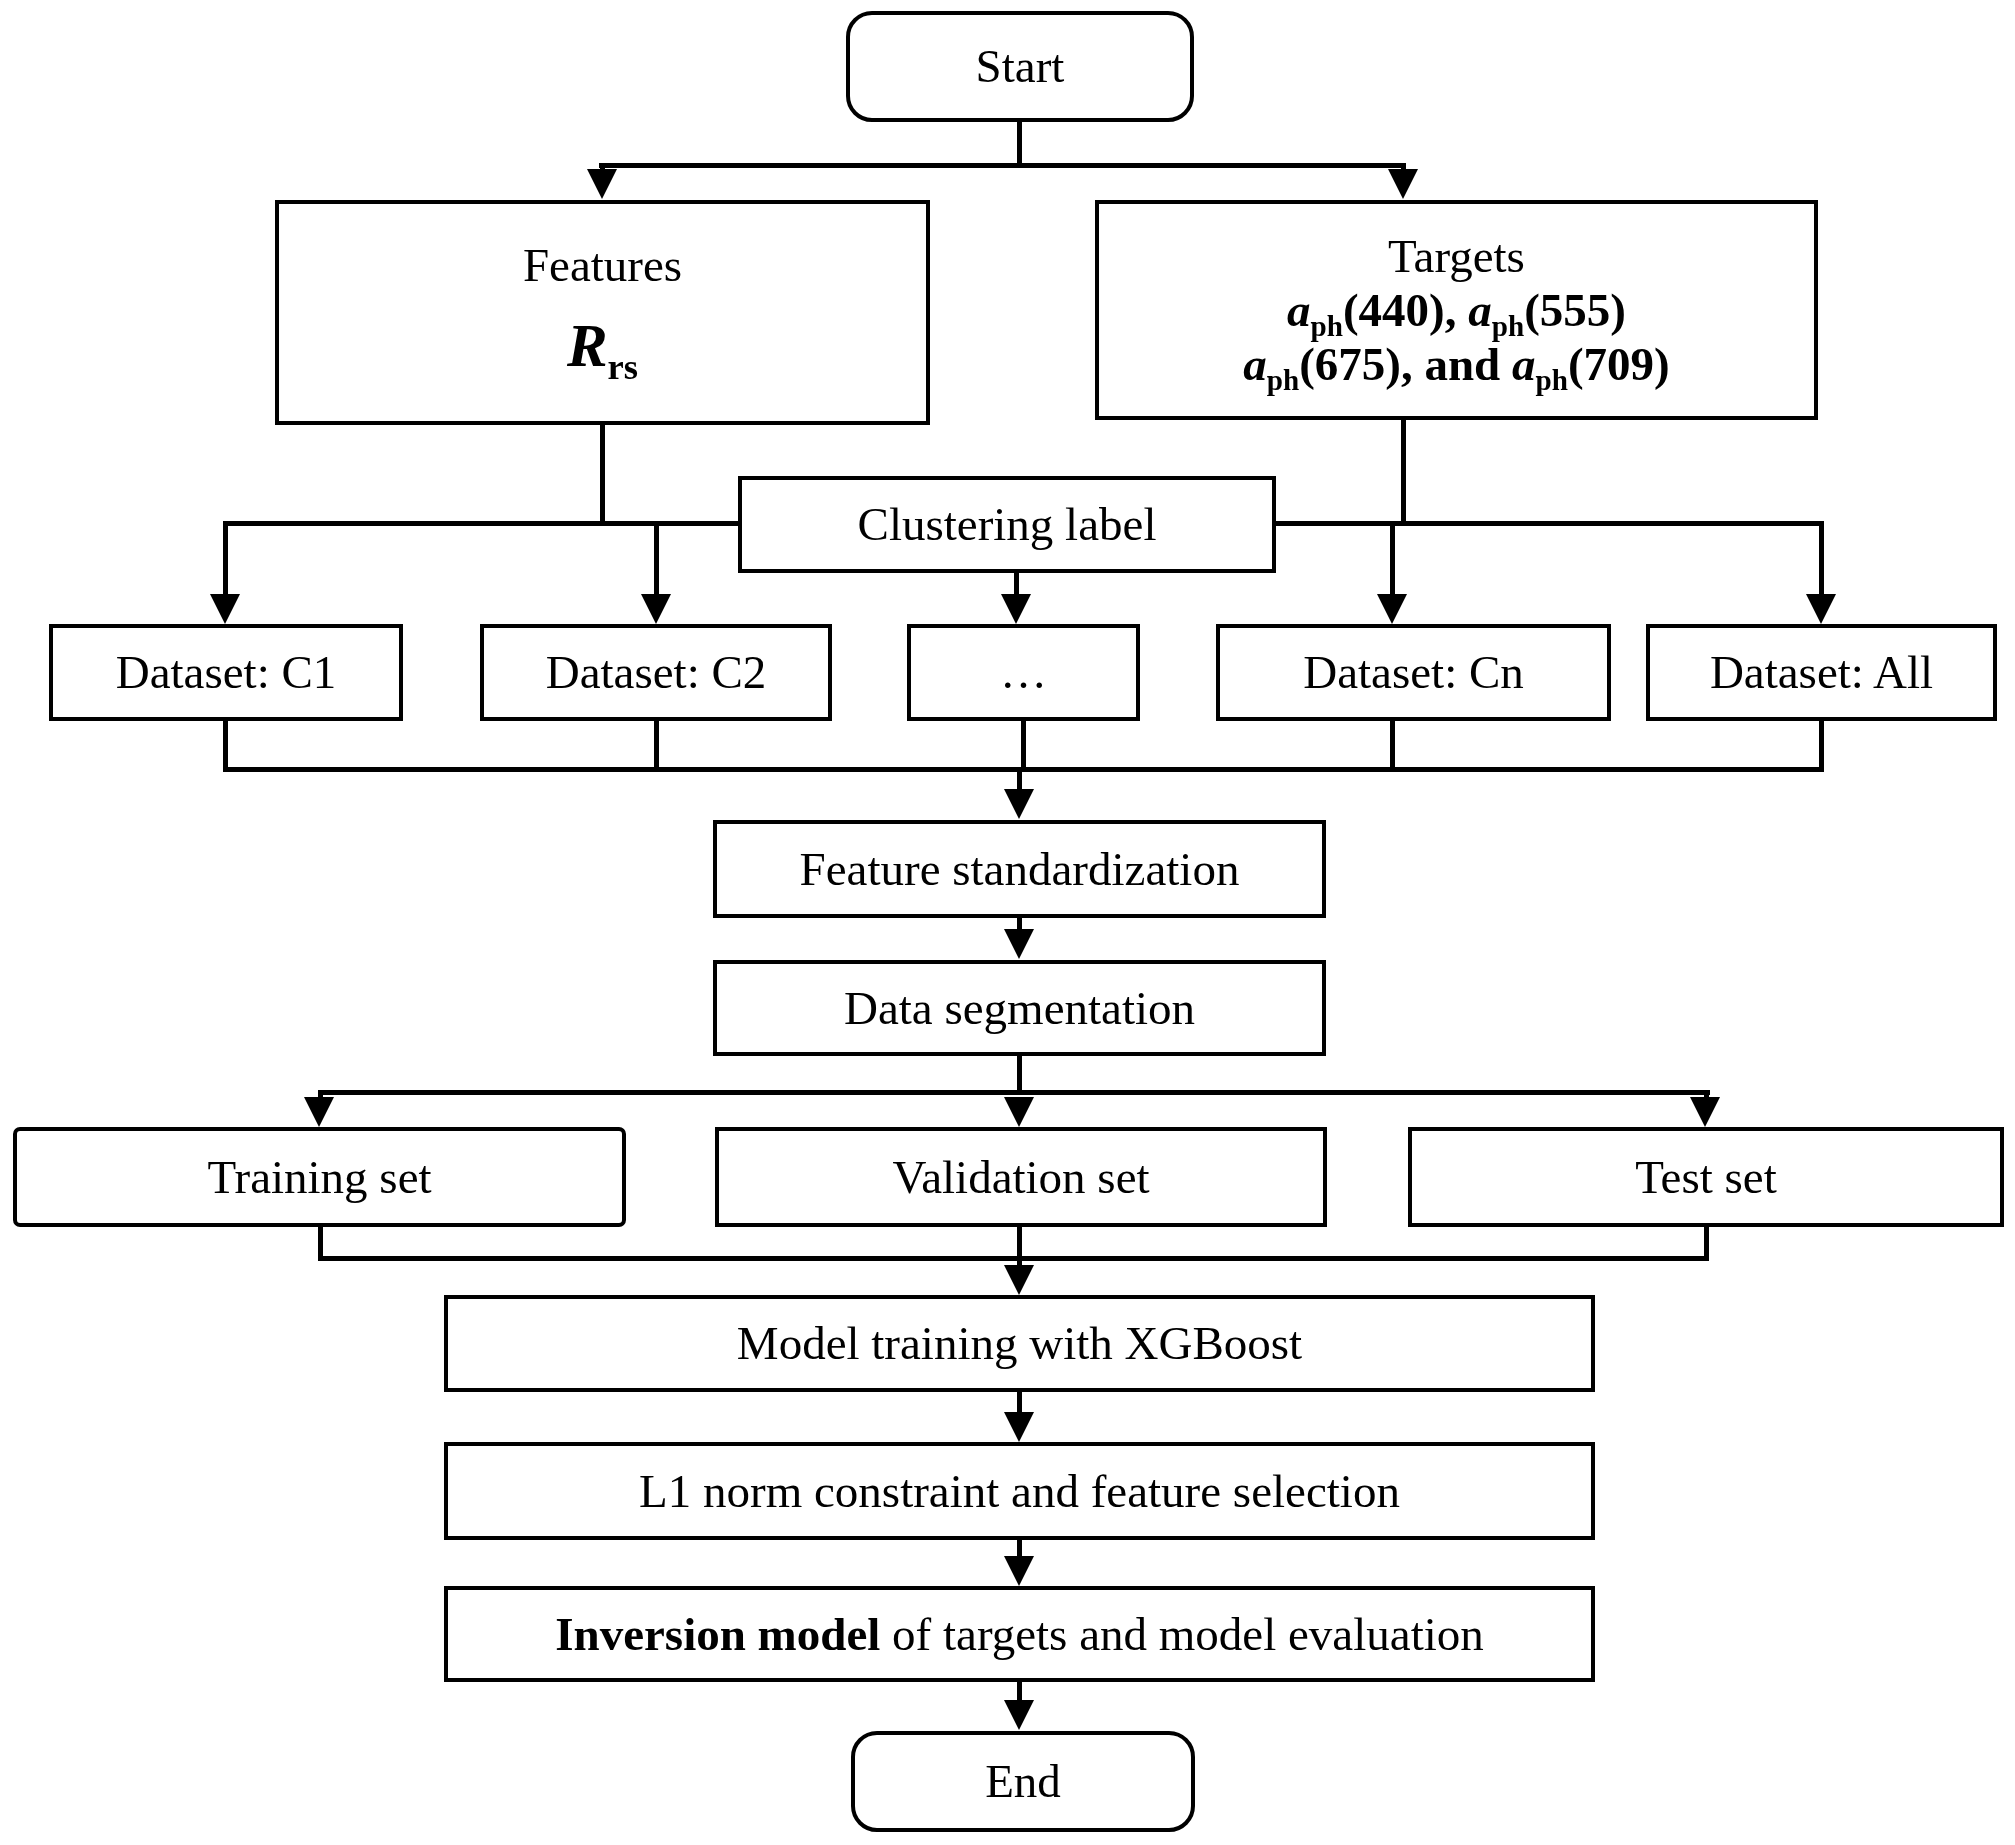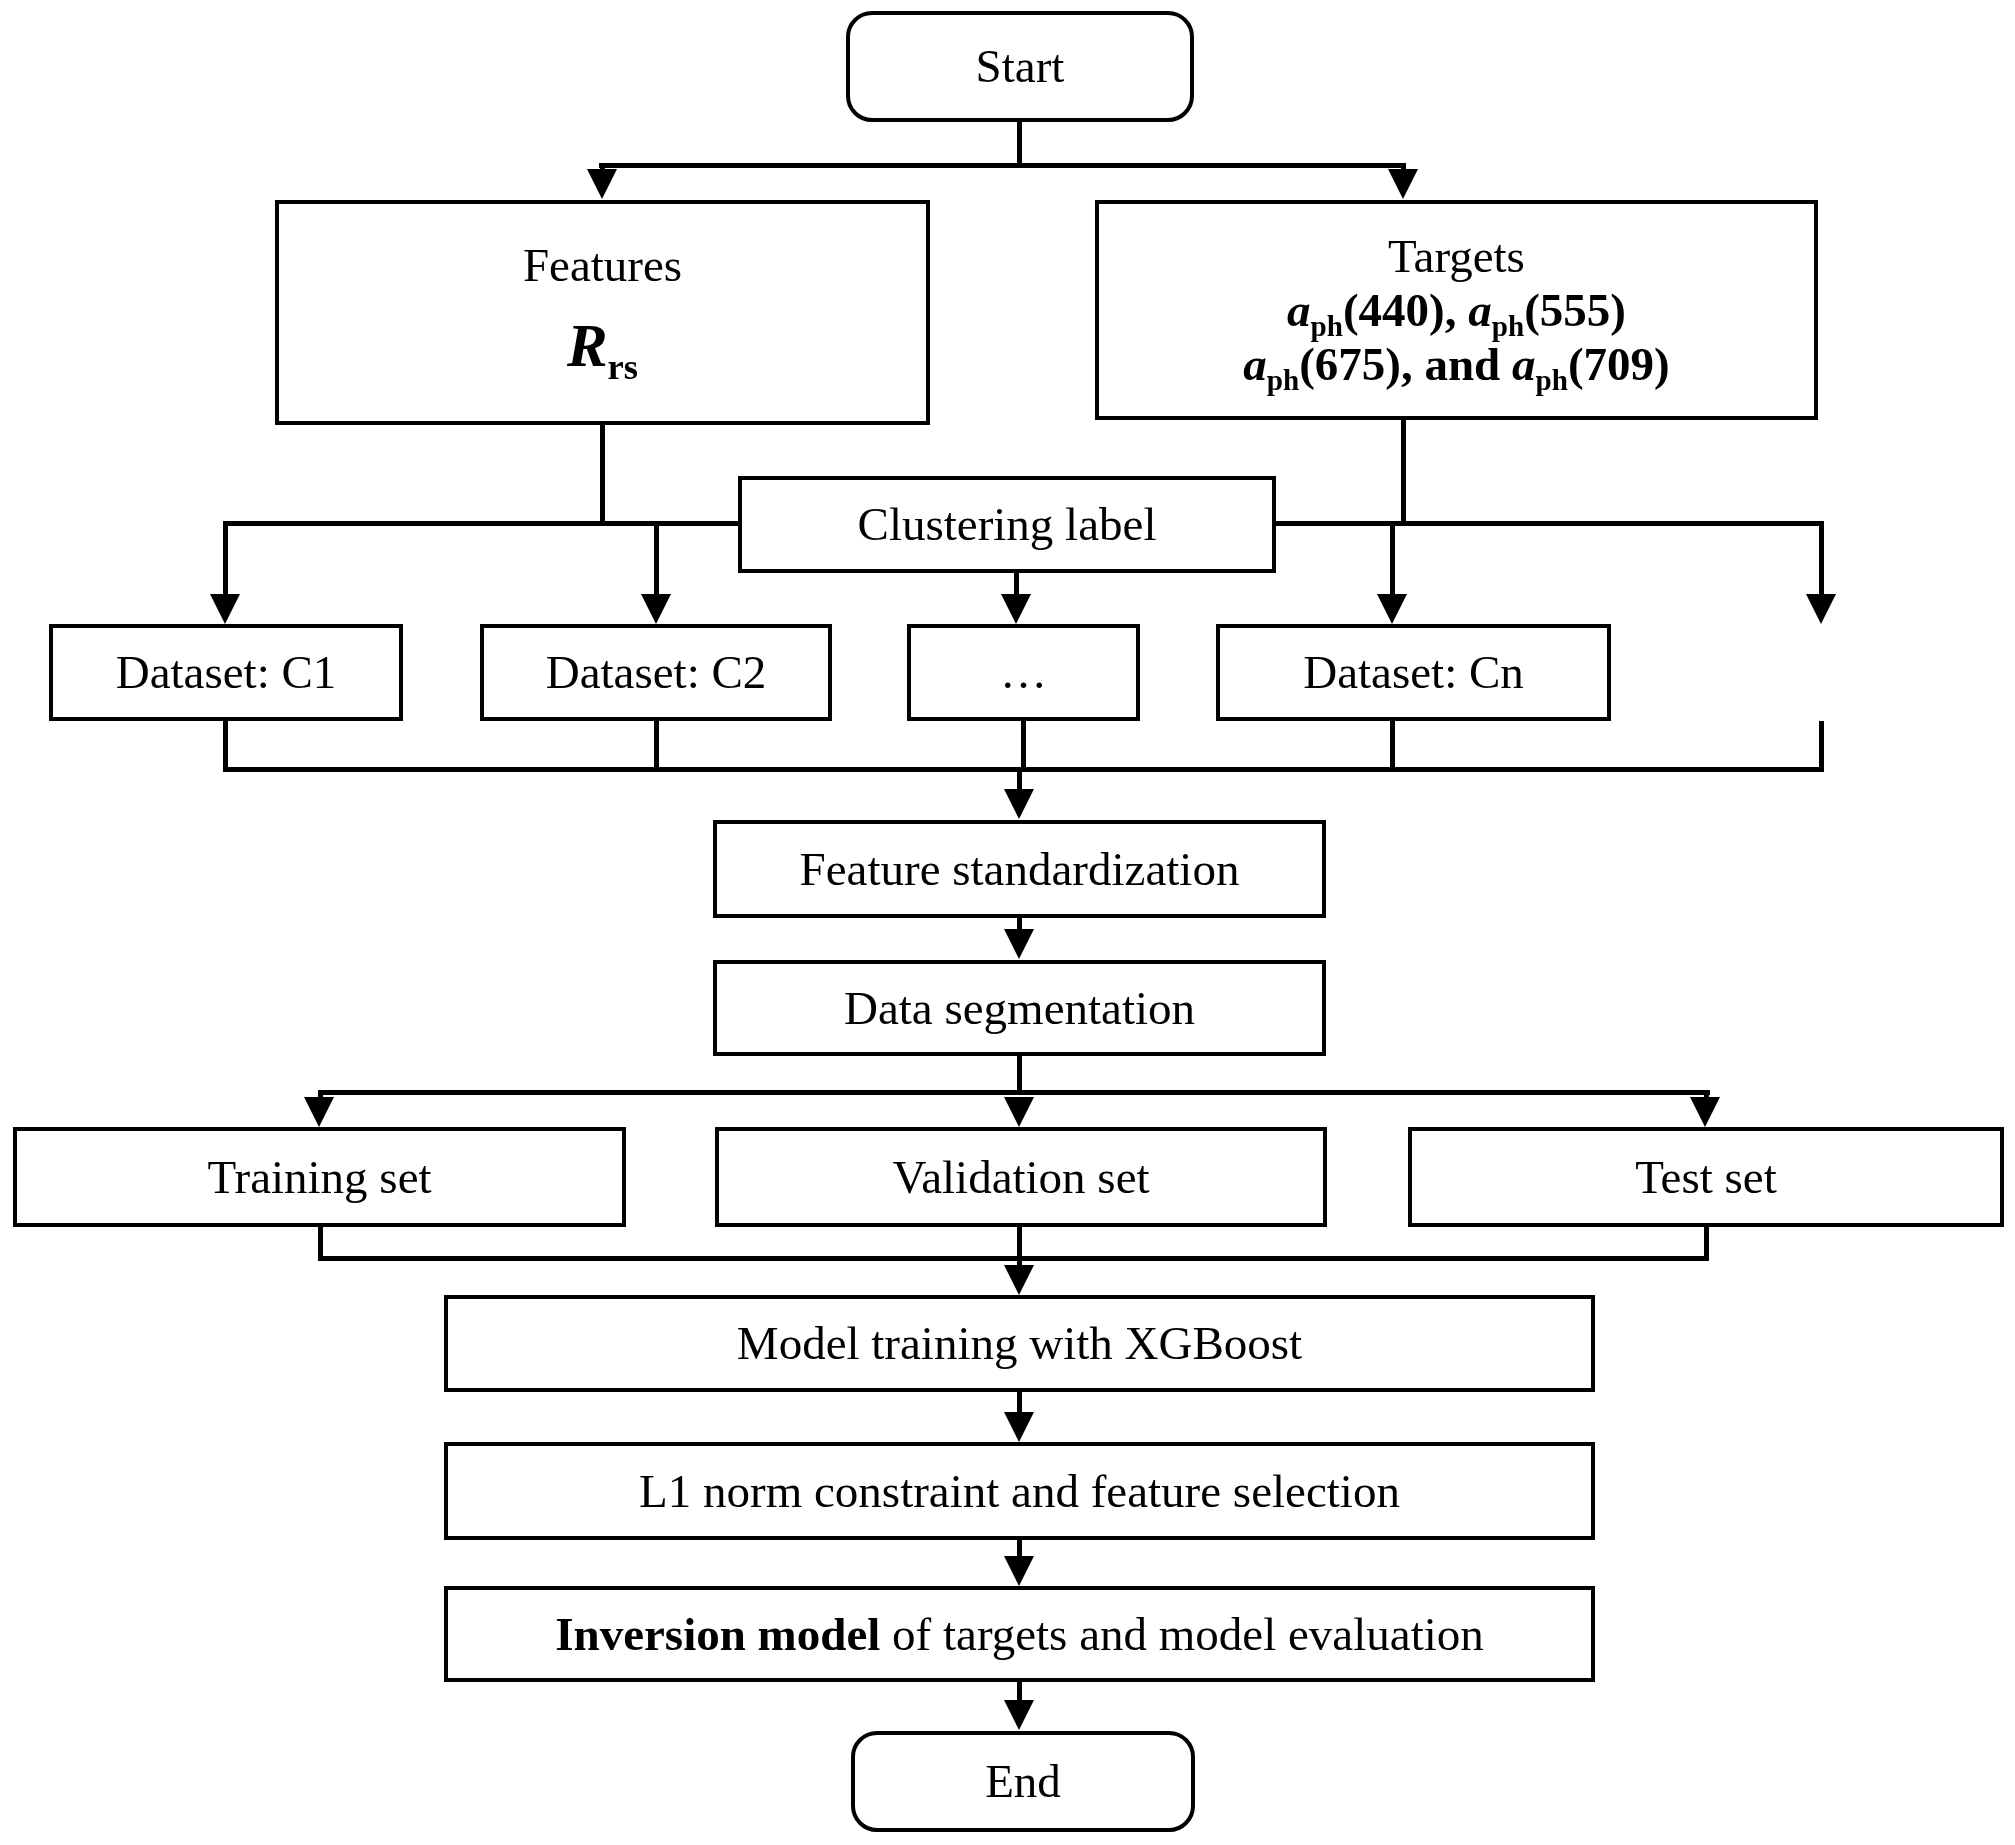--- a/index.html
+++ b/index.html
@@ -127,30 +127,33 @@
   </div>
   <div class="box" style="left:480px;top:624px;width:352px;height:97px;">
     <span>Dataset: C2</span>
   </div>
   <div class="box" style="left:907px;top:624px;width:233px;height:97px;">
     <span>…</span>
   </div>
   <div class="box" style="left:1216px;top:624px;width:395px;height:97px;">
     <span>Dataset: Cn</span>
   </div>
+  <div class="box" style="left:1646px;top:624px;width:351px;height:97px;">
+    <span>Dataset: All</span>
+  </div>
 
   <div class="box" style="left:713px;top:820px;width:613px;height:98px;">
     <span>Feature standardization</span>
   </div>
 
   <div class="box" style="left:713px;top:960px;width:613px;height:96px;">
     <span>Data segmentation</span>
   </div>
 
-  <div class="box" style="left:13px;top:1127px;width:613px;height:100px;">
+  <div class="box" style="left:13px;top:1127px;width:613px;height:100px;border-radius:7px;">
     <span>Training set</span>
   </div>
   <div class="box" style="left:715px;top:1127px;width:612px;height:100px;">
     <span>Validation set</span>
   </div>
   <div class="box" style="left:1408px;top:1127px;width:596px;height:100px;">
     <span>Test set</span>
   </div>
 
   <div class="box" style="left:444px;top:1295px;width:1151px;height:97px;">

